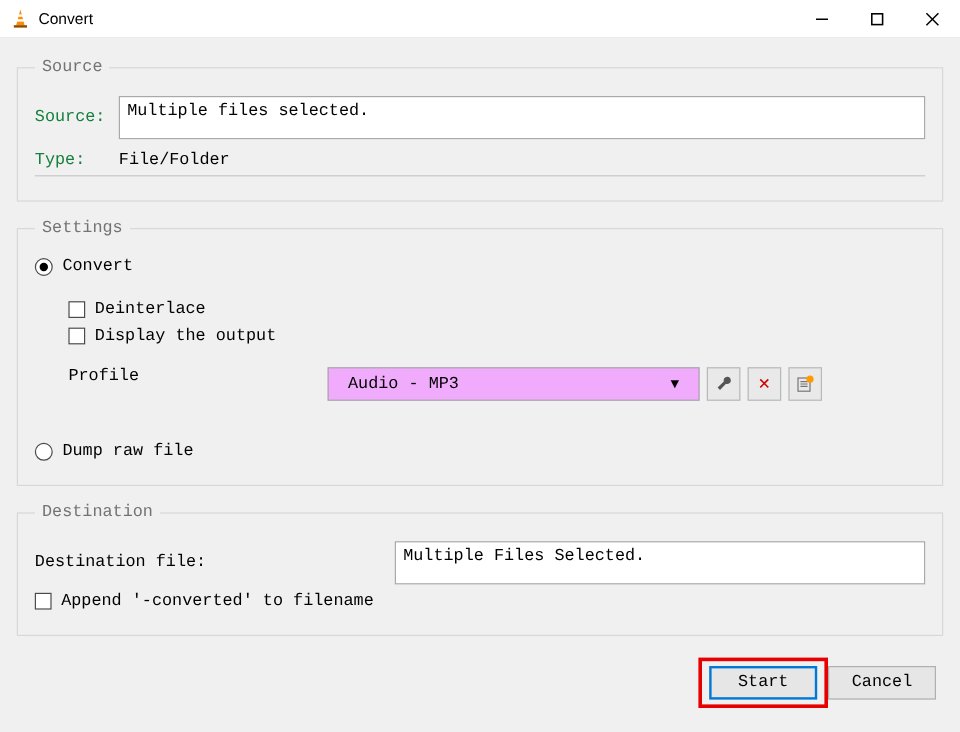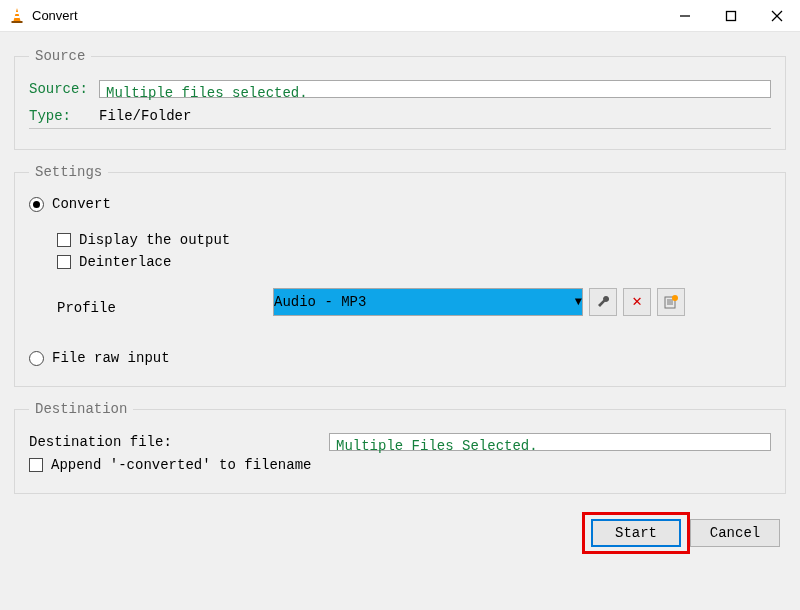--- a/index.html
+++ b/index.html
@@ -71,28 +71,28 @@
     align-items: center;
     margin: 6px 0;
   }
   .label-col {
     width: 70px;
     color: #15803d;
   }
   .type-row .label-col { width: 70px; }
   .text-input {
     flex: 1;
-    height: 18px;
+    height: 36px;
     background: #fff;
     border: 1px solid #a9a9a9;
     padding: 0 6px;
     font-family: inherit;
     font-size: 14px;
     line-height: 24px;
-    color: #15803d;
+    color: #000000;
   }
   .type-line {
     border-bottom: 1px solid #c7c7c7;
     padding-bottom: 4px;
     margin-top: 10px;
   }
 
   
   .control-row {
     display: flex;
@@ -124,35 +124,35 @@
     margin-right: 8px;
     background: #fff;
   }
   .subgroup {
     padding-left: 28px;
   }
 
   
   .profile-row {
     display: flex;
-    align-items: flex-end;
+    align-items: flex-start;
     margin: 18px 0 12px 0;
     padding-left: 28px;
   }
   .profile-label {
     width: 216px;
   }
   .combo {
     width: 310px;
     height: 28px;
-    background: #0ea5e9;
+    background: #f0abfc;
     border: 1px solid #a9a9a9;
     display: flex;
     align-items: center;
-    padding: 0 0;
+    padding: 0 16px;
     justify-content: space-between;
     font-family: Liberation Mono, monospace;
   }
   .combo span.caret {
     font-size: 12px;
   }
   .tool-btn {
     width: 28px;
     height: 28px;
     border: 1px solid #b8b8b8;
@@ -251,25 +251,25 @@
     <div class="control-row">
       <span class="radio checked"></span>
       <span>Convert</span>
     </div>
 
     <div class="v-spacer"></div>
 
     <div class="subgroup">
       <div class="control-row">
         <span class="checkbox"></span>
-        <span>Display the output</span>
+        <span>Deinterlace</span>
       </div>
       <div class="control-row">
         <span class="checkbox"></span>
-        <span>Deinterlace</span>
+        <span>Display the output</span>
       </div>
     </div>
 
     <div class="profile-row">
       <span class="profile-label">Profile</span>
       <div class="combo">
         <span>Audio - MP3</span>
         <span class="caret">▼</span>
       </div>
       <div class="tool-btn">
@@ -289,21 +289,21 @@
           <circle cx="12" cy="4" r="3" fill="#ff9b00"></circle>
         </svg>
       </div>
     </div>
 
     <div class="v-spacer"></div>
     <div class="v-spacer"></div>
 
     <div class="control-row">
       <span class="radio"></span>
-      <span>File raw input</span>
+      <span>Dump raw file</span>
     </div>
   </fieldset>
 
   <fieldset>
     <legend>Destination</legend>
 
     <div class="row">
       <span class="dest-label">Destination file:</span>
       <div class="text-input">Multiple Files Selected.</div>
     </div>

